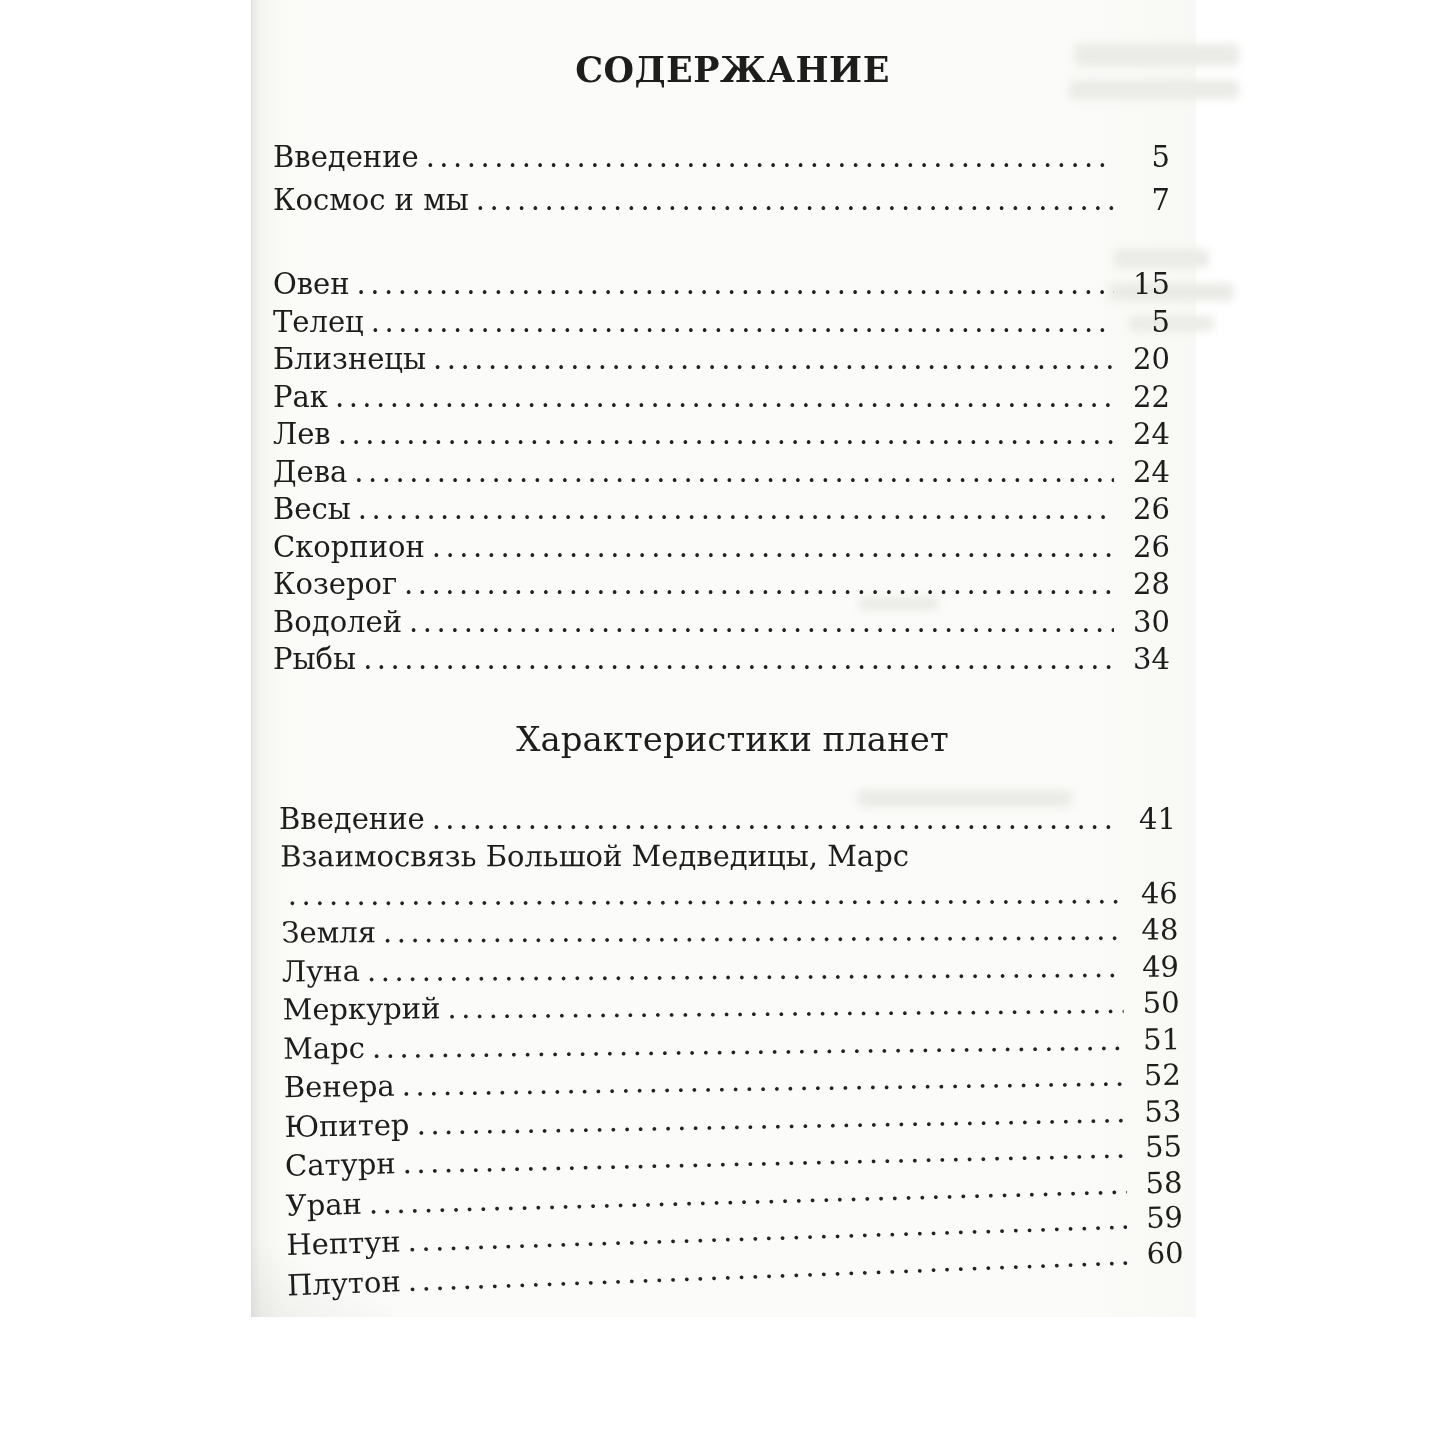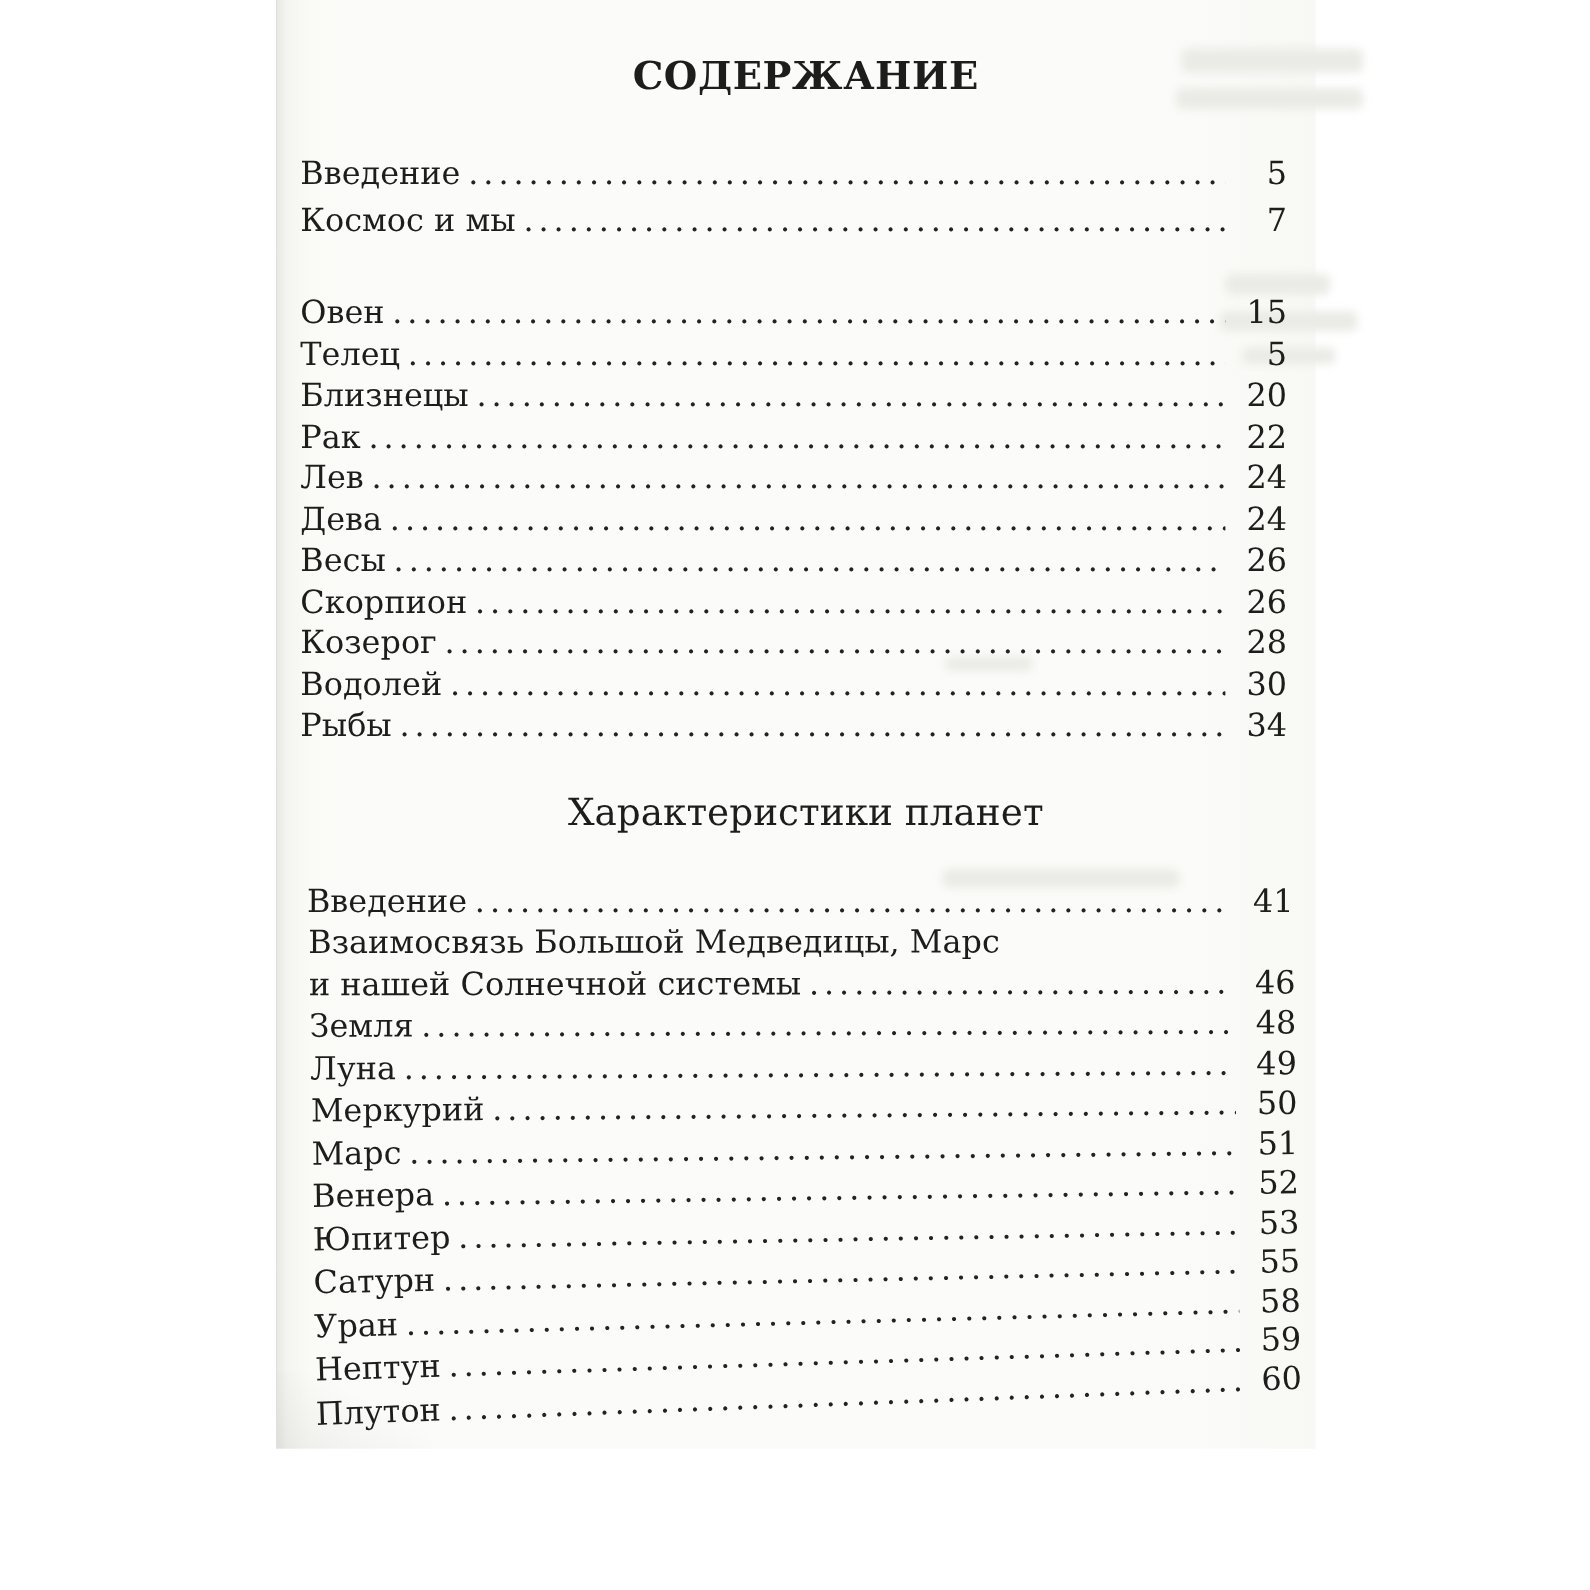--- a/index.html
+++ b/index.html
@@ -152,21 +152,20 @@
         <div class="toc-list planets">
           <div class="toc-row" style="transform: translateX(6px) rotate(0deg);">
             <span class="label">Введение</span>
             <span class="dots"></span>
             <span class="pnum">41</span>
           </div>
           <div class="toc-row" style="transform: translateX(7.2px) rotate(-0.05deg);">
             <span class="label">Взаимосвязь Большой Медведицы, Марс</span>
           </div>
           <div class="toc-row" style="transform: translateX(7.8px) rotate(-0.11deg);">
-            <span class="label">и нашей Солнечной системы</span>
             <span class="dots"></span>
             <span class="pnum">46</span>
           </div>
           <div class="toc-row" style="transform: translateX(8.4px) rotate(-0.2deg);">
             <span class="label">Земля</span>
             <span class="dots"></span>
             <span class="pnum">48</span>
           </div>
           <div class="toc-row" style="transform: translateX(9px) rotate(-0.31deg);">
             <span class="label">Луна</span>

